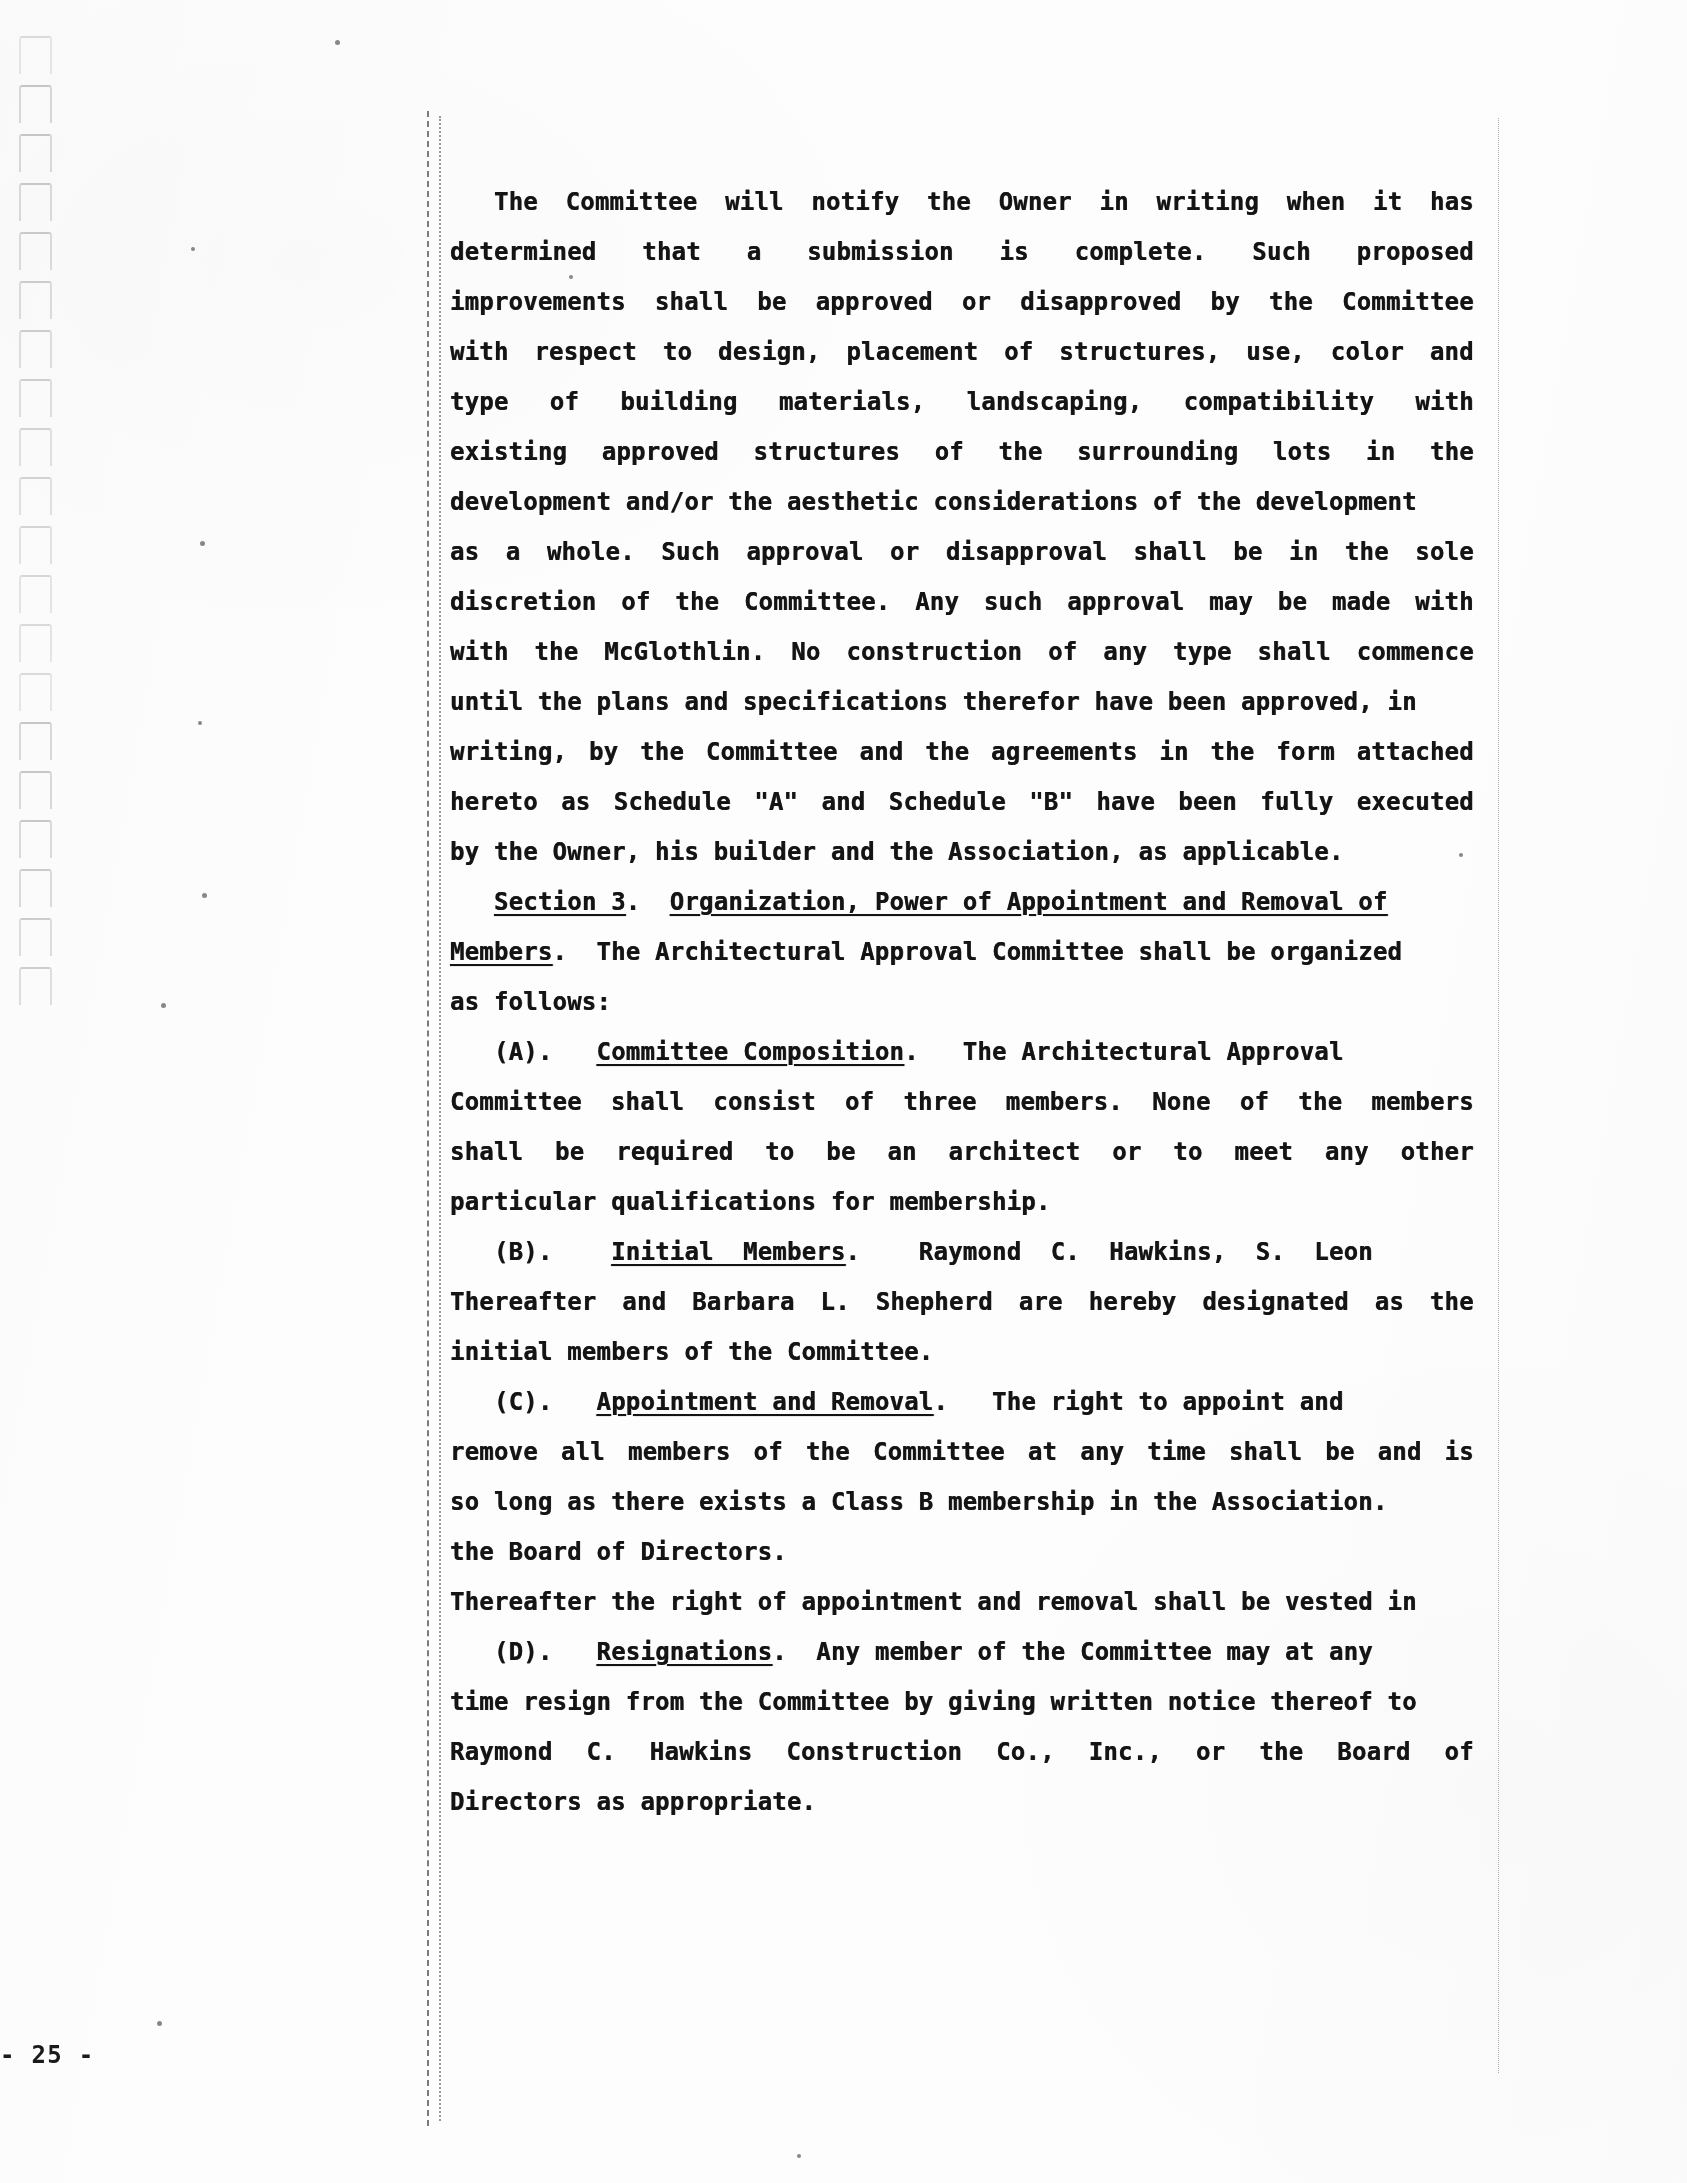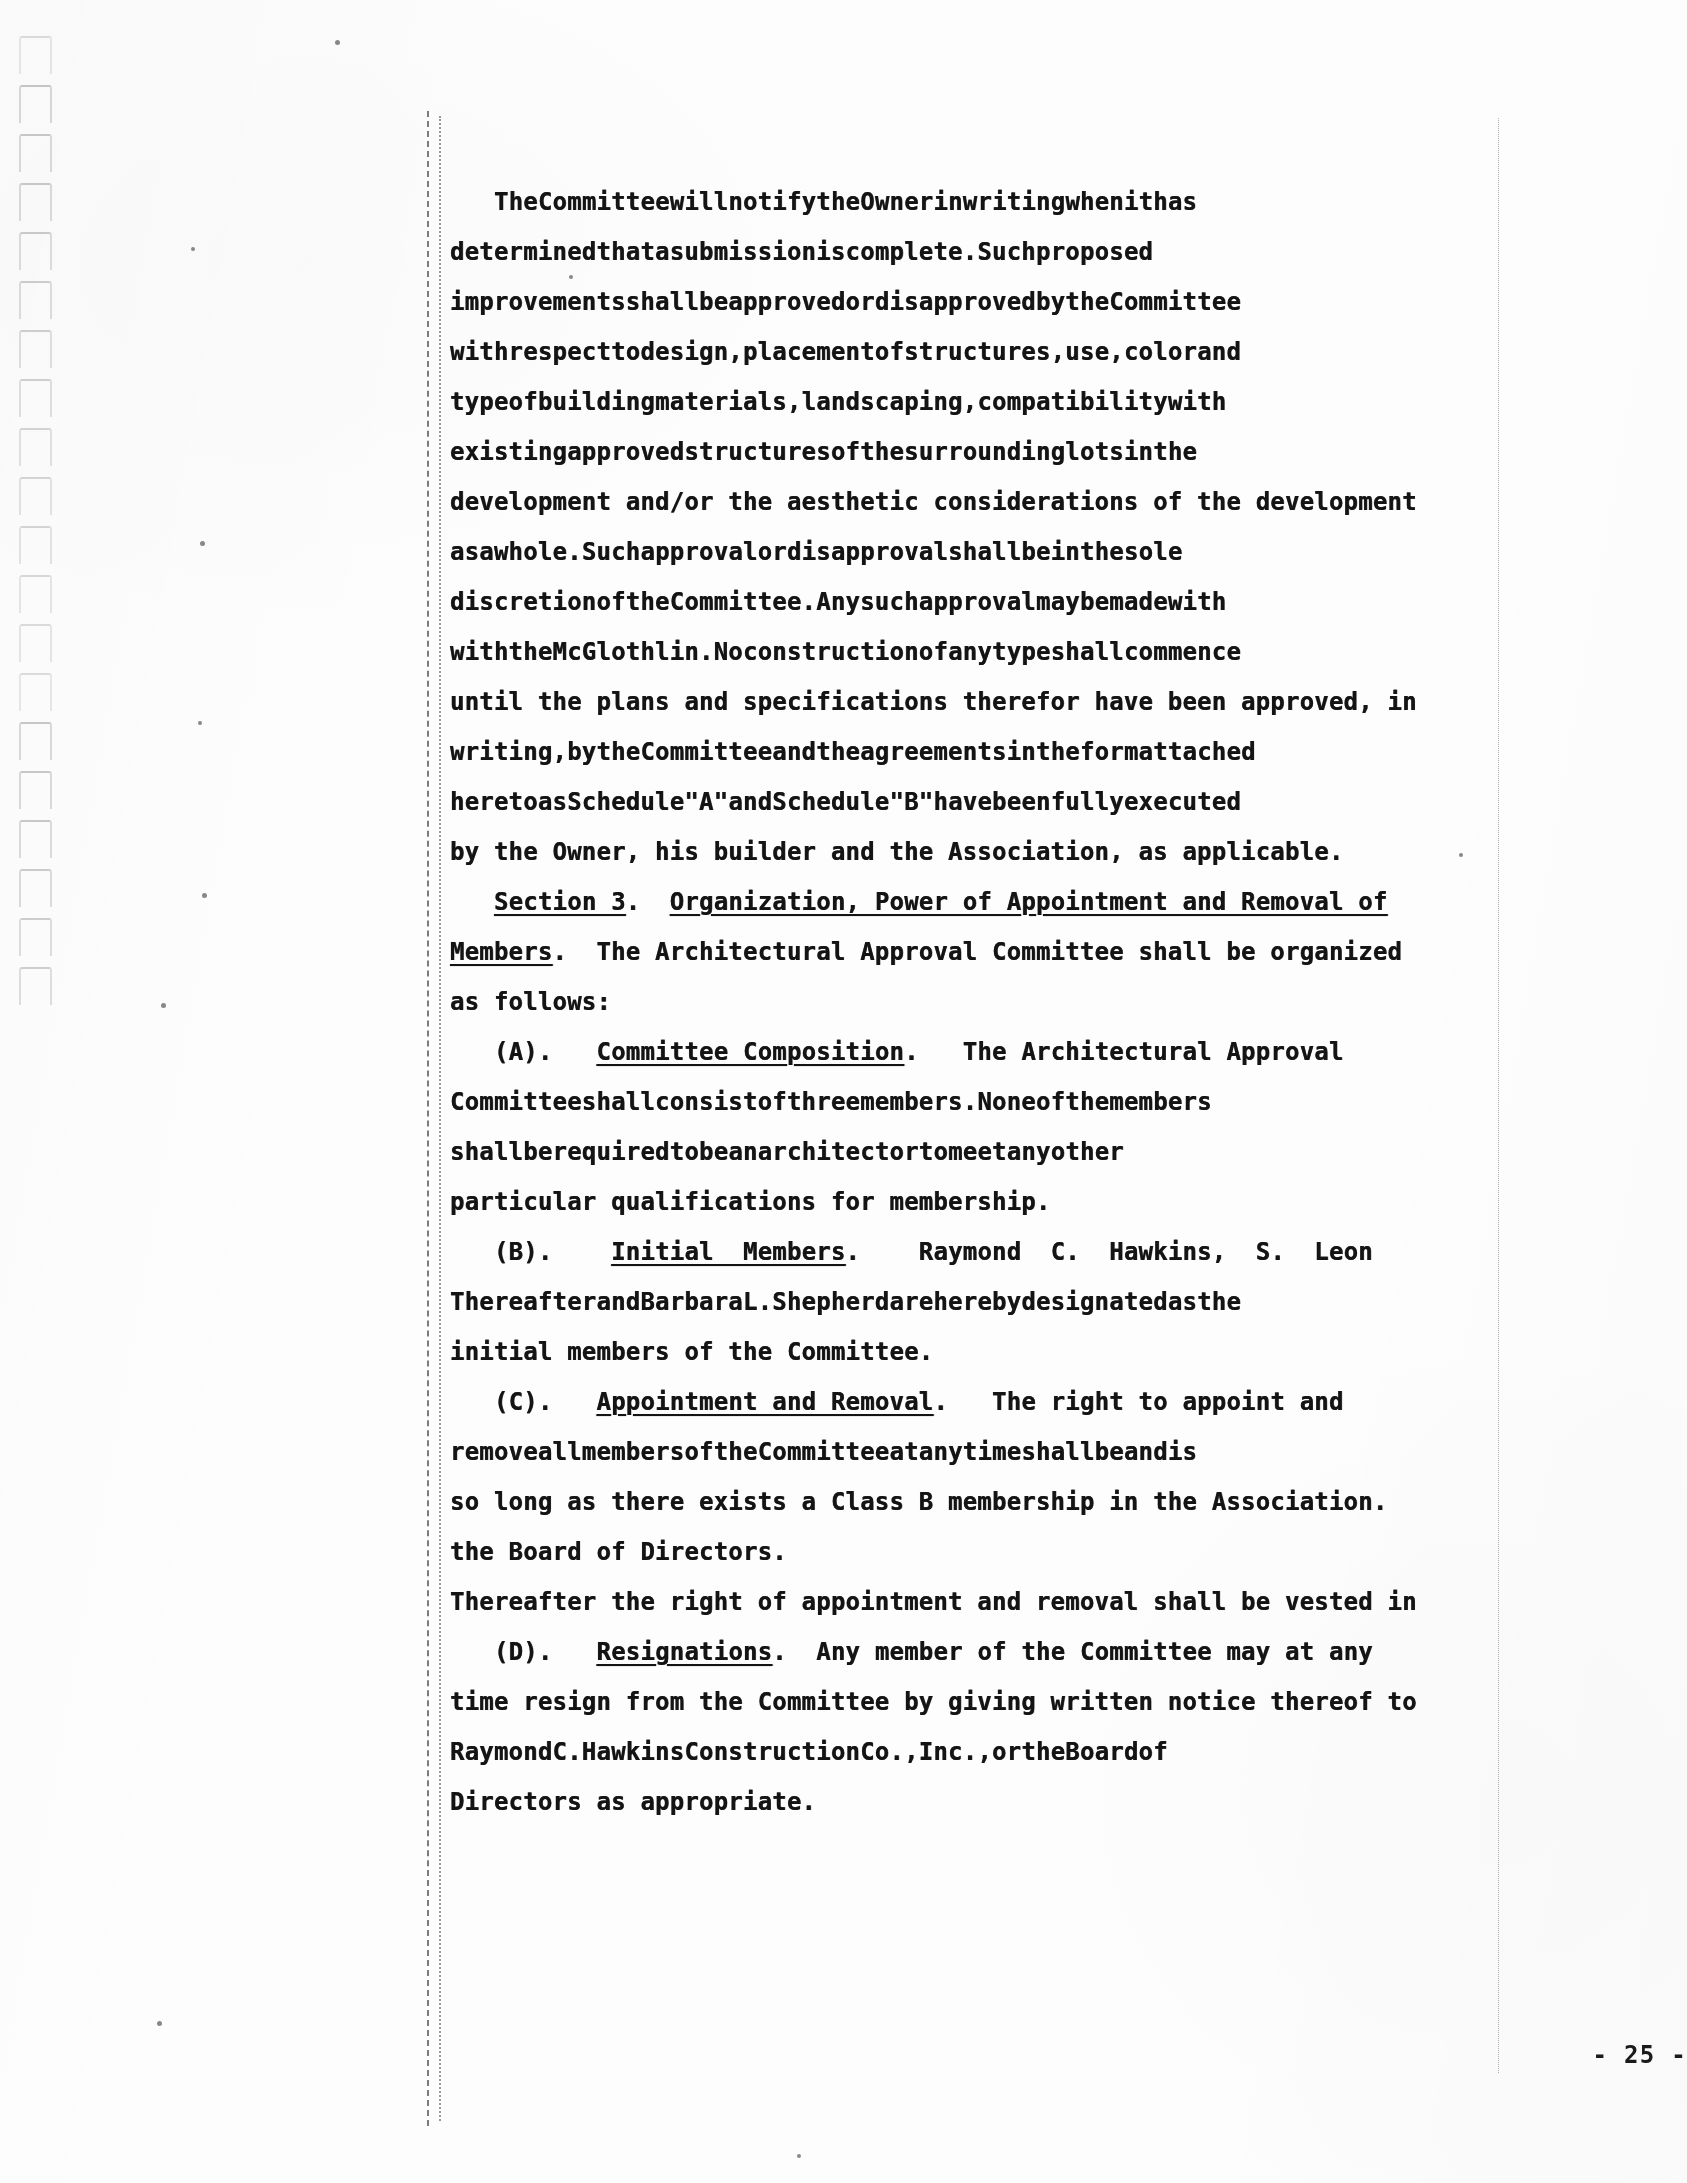--- a/index.html
+++ b/index.html
@@ -102,39 +102,40 @@
     font-weight: 700;
     text-shadow:
       0.4px 0 0 rgba(20,20,20,0.55),
       -0.3px 0 0 rgba(20,20,20,0.35),
       0 0.3px 0 rgba(20,20,20,0.30);
   }
 
   
   .ln.just {
     display: flex;
+    justify-content: space-between;
     white-space: normal;
   }
   .ln.just > span { white-space: pre; }
 
   .ln.indent { padding-left: 44px; }
 
   .u {
     text-decoration: underline;
     text-decoration-thickness: 2px;
     text-underline-offset: 4px;
   }
 
   
   #page-number {
     position: absolute;
     left: 0;
     top: 2041px;
     width: 1687px;
-    text-align: right;
+    text-align: left;
     font-size: 24px;
     font-weight: 700;
     color: #1a1a1a;
     letter-spacing: 1.3px;
     font-family: "DejaVu Sans Mono", "Liberation Mono", monospace;
   }
 </style>
 </head>
 <body>
 

